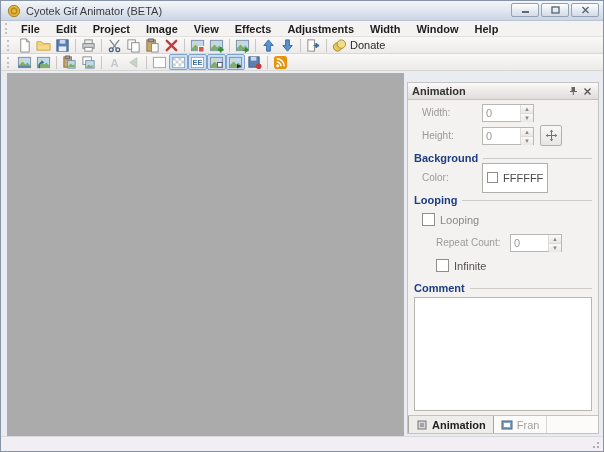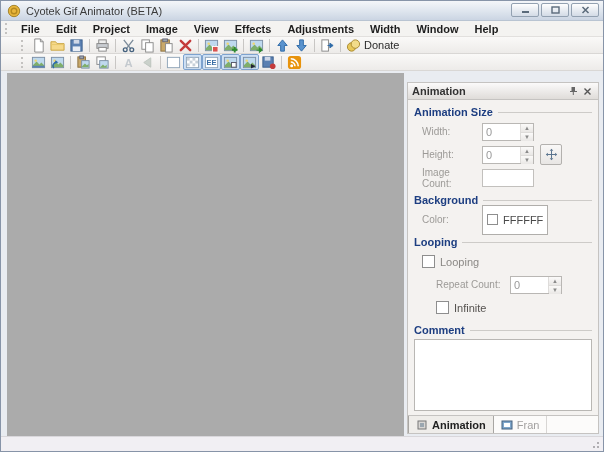--- a/index.html
+++ b/index.html
@@ -21,21 +21,21 @@
 
   
   .menubar { height:16px; background:#F4F3F1; display:flex; align-items:center;
     border-bottom:1px solid #E2E0DE; padding-left:2px; }
   .grip { width:5px; height:11px; border-left:2px dotted #C4C2C0; margin:0 3px 0 2px; }
   .menu-item { font-size:11px; color:#1E1E1E; padding:1px 8px; cursor:default;font-weight:bold; }
 
   
   .toolbar { height:17px; display:flex; align-items:center;
     background:linear-gradient(#FAF9F8,#EDEBE9); border-bottom:1px solid #D9D7D5;
-    padding-left:18px; }
+    padding-left:4px; }
   .tb-btn { height:16px; min-width:19px; border:1px solid transparent; background:transparent;
     display:flex; align-items:center; justify-content:center; gap:3px; padding:0 1px;
     border-radius:2px; cursor:default; }
   .tb-btn.toggled { background:#CFE1F5; border-color:#7DA2CE; }
   .tb-btn.disabled { opacity:.45; }
   .tb-ic { width:15px; height:15px; display:block; }
   .tb-ic svg { width:15px; height:15px; display:block; }
   .tb-lab { font-size:11px; color:#2B2B2B; padding-right:3px; white-space:nowrap; }
   .tb-sep { width:1px; height:13px; background:#C8C6C4; margin:0 3px; }
 
@@ -440,24 +440,20 @@
         </span>
         <span class="panel-hbtn">
           <svg width="9" height="9">
               <path d="M1.5 1.5l6 6M7.5 1.5l-6 6" stroke="#555" stroke-width="1.4"></path>
             </svg>
         </span>
       </div>
 
       <div class="panel-body">
 
-        <div class="sec-hdr">
-          <span class="sec-title">Animation Size</span>
-            <span class="rule"></span>
-        </div>
         <div class="frow">
           <span class="flabel">Width:</span>
           <span class="spin">
             <span class="val">0</span>
             <span class="arrows">
                 <span class="arr">▲</span>
                 <span class="arr">▼</span>
               </span>
           </span>
         </div>
@@ -469,24 +465,20 @@
                 <span class="arr">▲</span>
                 <span class="arr">▼</span>
               </span>
           </span>
           <span class="sizer-btn">
             <svg width="13" height="13" viewBox="0 0 16 16">
                 <path d="M8 3v10M3 8h10" stroke="#56718C" stroke-width="1.2"></path>
                 <path d="M8 1l2.2 2.5H5.8zM8 15l2.2-2.5H5.8zM1 8l2.5-2.2v4.4zM15 8l-2.5-2.2v4.4z" fill="#56718C"></path>
               </svg>
           </span>
-        </div>
-        <div class="frow">
-          <span class="flabel">Image Count:</span>
-          <span class="textbox"></span>
         </div>
 
         <div class="sec-hdr">
           <span class="sec-title">Background</span>
             <span class="rule"></span>
         </div>
         <div class="frow">
           <span class="flabel">Color:</span>
           <span class="color-combo">
             <span class="swatch" id="bg-swatch" style="background: rgb(255, 255, 255);"></span>

